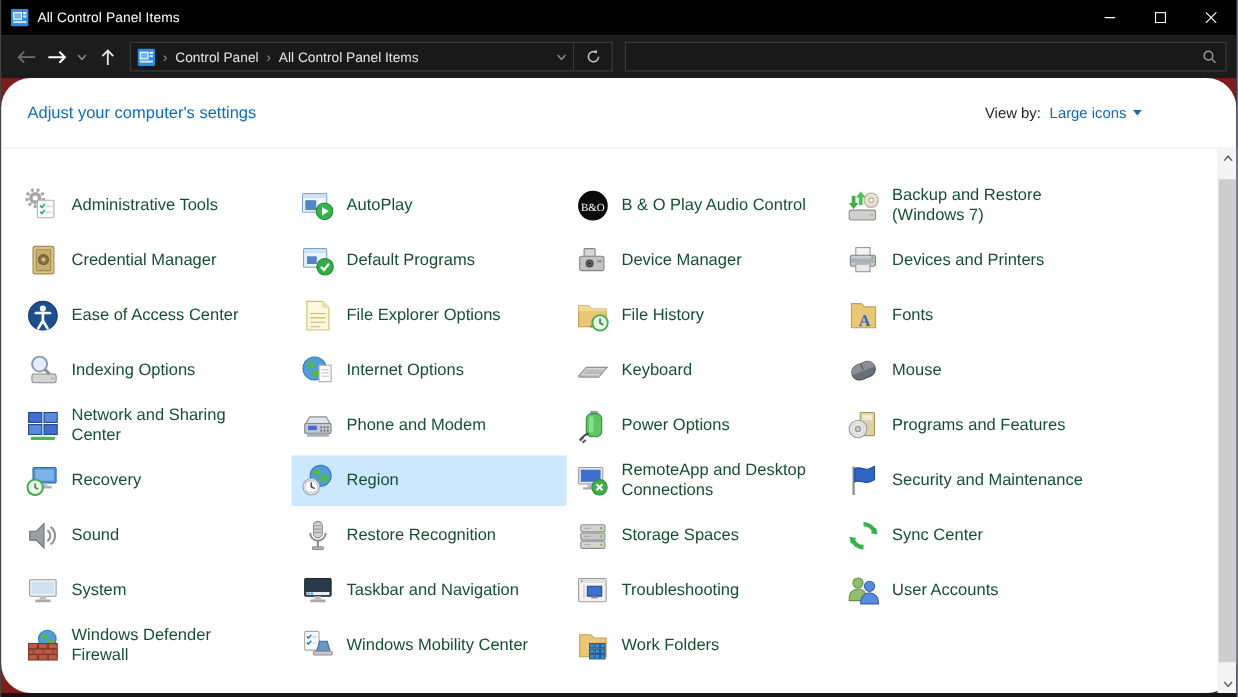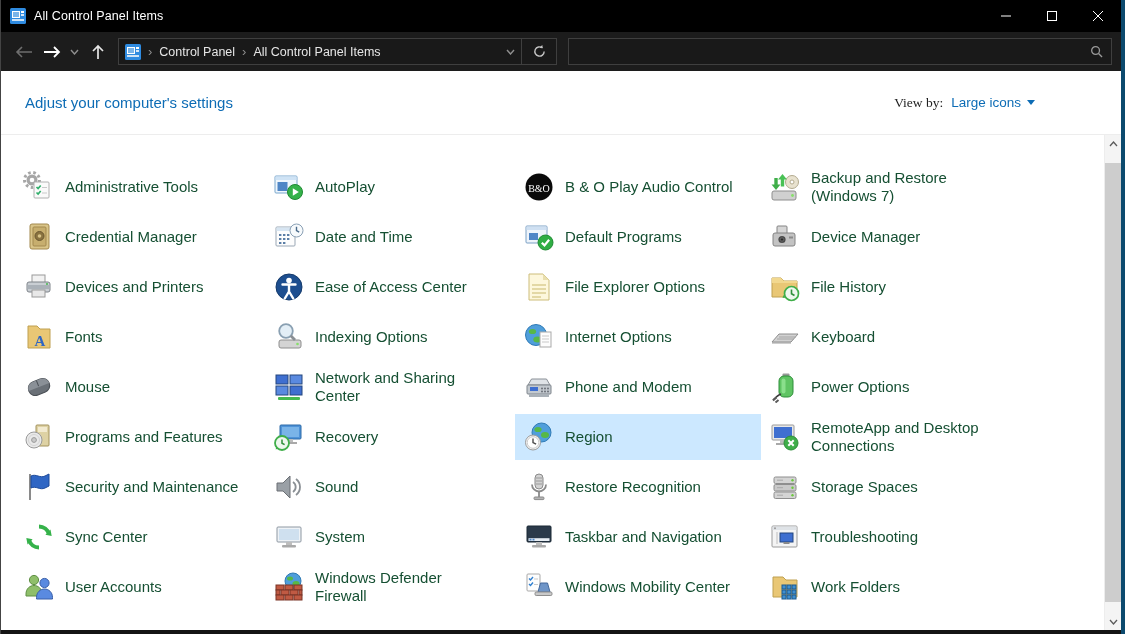--- a/index.html
+++ b/index.html
@@ -1,20 +1,20 @@
 <!DOCTYPE html>
 <html><head>
 <meta charset="utf-8">
 <style>
   * { margin:0; padding:0; box-sizing:border-box; }
   html,body { background:#888; }
   body { font-family:"Liberation Sans", sans-serif; }
   .window{
     width:1125px; height:634px; position:relative; overflow:hidden;
-    background:#7f1d1d; border-left:1px solid #444; border-right:4px solid #0c4a6e;
+    background:#7f1d1d; border-left:1px solid #444; border-right:1px solid #0c4a6e;
   }
   
   .titlebar{
     height:32px; background:#000; display:flex; align-items:center;
     color:#fff;
   }
   .titlebar .app-icon{ width:16px; height:16px; margin-left:9px; flex:none; display:flex; }
   .titlebar .title-text{ margin-left:8px; font-size:12.5px; letter-spacing:.1px; }
   .win-controls{ margin-left:auto; display:flex; height:32px; }
   .win-btn{ width:46px; height:32px; display:flex; align-items:center; justify-content:center; background:transparent; border:none; cursor:default; }
@@ -40,28 +40,28 @@
   .search-box{
     flex:1; height:27px; margin-left:10px; background:#191919; border:1px solid #3f3f3f;
     display:flex; align-items:center; padding:0 8px;
   }
   .search-box input{
     flex:1; background:transparent; border:none; outline:none; color:#e6e6e6; font-size:12.5px;
     font-family:"Liberation Sans", sans-serif;
   }
   .search-box .mag{ flex:none; display:flex; }
   
-  .content{ position:absolute; top:71px; left:0; right:0; bottom:4px; background:#fff; }
+  .content{ position:absolute; top:71px; left:0; right:0; bottom:4px; background:#fff;border-radius:27px; }
   .header-row{
     height:64px; display:flex; align-items:center; padding:0 24px;
     border-bottom:1px solid #ededed;
   }
   .page-title{ color:#0d6cb5; font-size:15px; }
   .view-by{ margin-left:auto; margin-right:62px; display:flex; align-items:center; font-size:13.5px; }
-  .view-by .vb-label{ color:#1e1e1e;font-family:Liberation Serif, serif; }
+  .view-by .vb-label{ color:#1e1e1e; }
   .view-by .vb-value{ color:#0d6cb5; margin-left:8px; display:flex; align-items:center; cursor:default; }
   .view-by .caret{ width:0; height:0; border-left:4px solid transparent; border-right:4px solid transparent; border-top:5px solid #0d6cb5; margin-left:6px; }
   .items-grid{
     position:absolute; top:64px; left:14px; right:20px; bottom:0;
     display:grid; grid-template-columns:250px 250px 246px 1fr; grid-auto-rows:50px;
     overflow:hidden;
     margin-top:27px;
   }
   .cell{
     display:flex; align-items:center; gap:10px; padding:0 8px; margin:2px 0;
@@ -249,41 +249,20 @@
               <rect x="10" y="6" width="13" height="19" rx="1" fill="#c7ae6e" stroke="#a3894e"></rect>
               <circle cx="16.5" cy="15" r="4.5" fill="#8a7340" stroke="#6b5830"></circle>
               <circle cx="16.5" cy="15" r="1.8" fill="#d9c488"></circle>
             </svg>
           </span>
           <span class="item-label">Credential Manager</span>
         </div>
         <div class="cell">
           <span class="item-icon">
             <svg viewBox="0 0 32 32" width="32" height="32">
-              <rect x="3" y="6" width="19" height="19" rx="1" fill="#fdfdfd" stroke="#9aa7b5"></rect>
-              <rect x="3.5" y="6.5" width="18" height="3.5" fill="#d7e5f2"></rect>
-              <g fill="#5b7ea6">
-                <rect x="6" y="13" width="2.4" height="2"></rect>
-                <rect x="10" y="13" width="2.4" height="2"></rect>
-                <rect x="14" y="13" width="2.4" height="2"></rect>
-                <rect x="6" y="17" width="2.4" height="2"></rect>
-                <rect x="10" y="17" width="2.4" height="2"></rect>
-                <rect x="14" y="17" width="2.4" height="2"></rect>
-                <rect x="6" y="21" width="2.4" height="2"></rect>
-                <rect x="10" y="21" width="2.4" height="2"></rect>
-              </g>
-              <circle cx="23.5" cy="9.5" r="6.5" fill="#f7fafc" stroke="#8aa0b5"></circle>
-              <path d="M23.5 5.8v3.9l2.7 1.5" stroke="#4a6a8a" fill="none" stroke-width="1.4"></path>
-            </svg>
-          </span>
-          <span class="item-label">Date and Time</span>
-        </div>
-        <div class="cell">
-          <span class="item-icon">
-            <svg viewBox="0 0 32 32" width="32" height="32">
               <rect x="3" y="5" width="21" height="17" rx="1" fill="#eef4fb" stroke="#7aa0c4"></rect>
               <rect x="3.5" y="5.5" width="20" height="3.5" fill="#cfe0f2"></rect>
               <rect x="6" y="12" width="9" height="7" fill="#4f86c6"></rect>
               <circle cx="22.5" cy="21.5" r="7.5" fill="#2fae44" stroke="#1f8a33"></circle>
               <path d="M18.8 21.7l2.7 2.7 4.6-5.6" stroke="#fff" stroke-width="2.2" fill="none"></path>
             </svg>
           </span>
           <span class="item-label">Default Programs</span>
         </div>
         <div class="cell">

